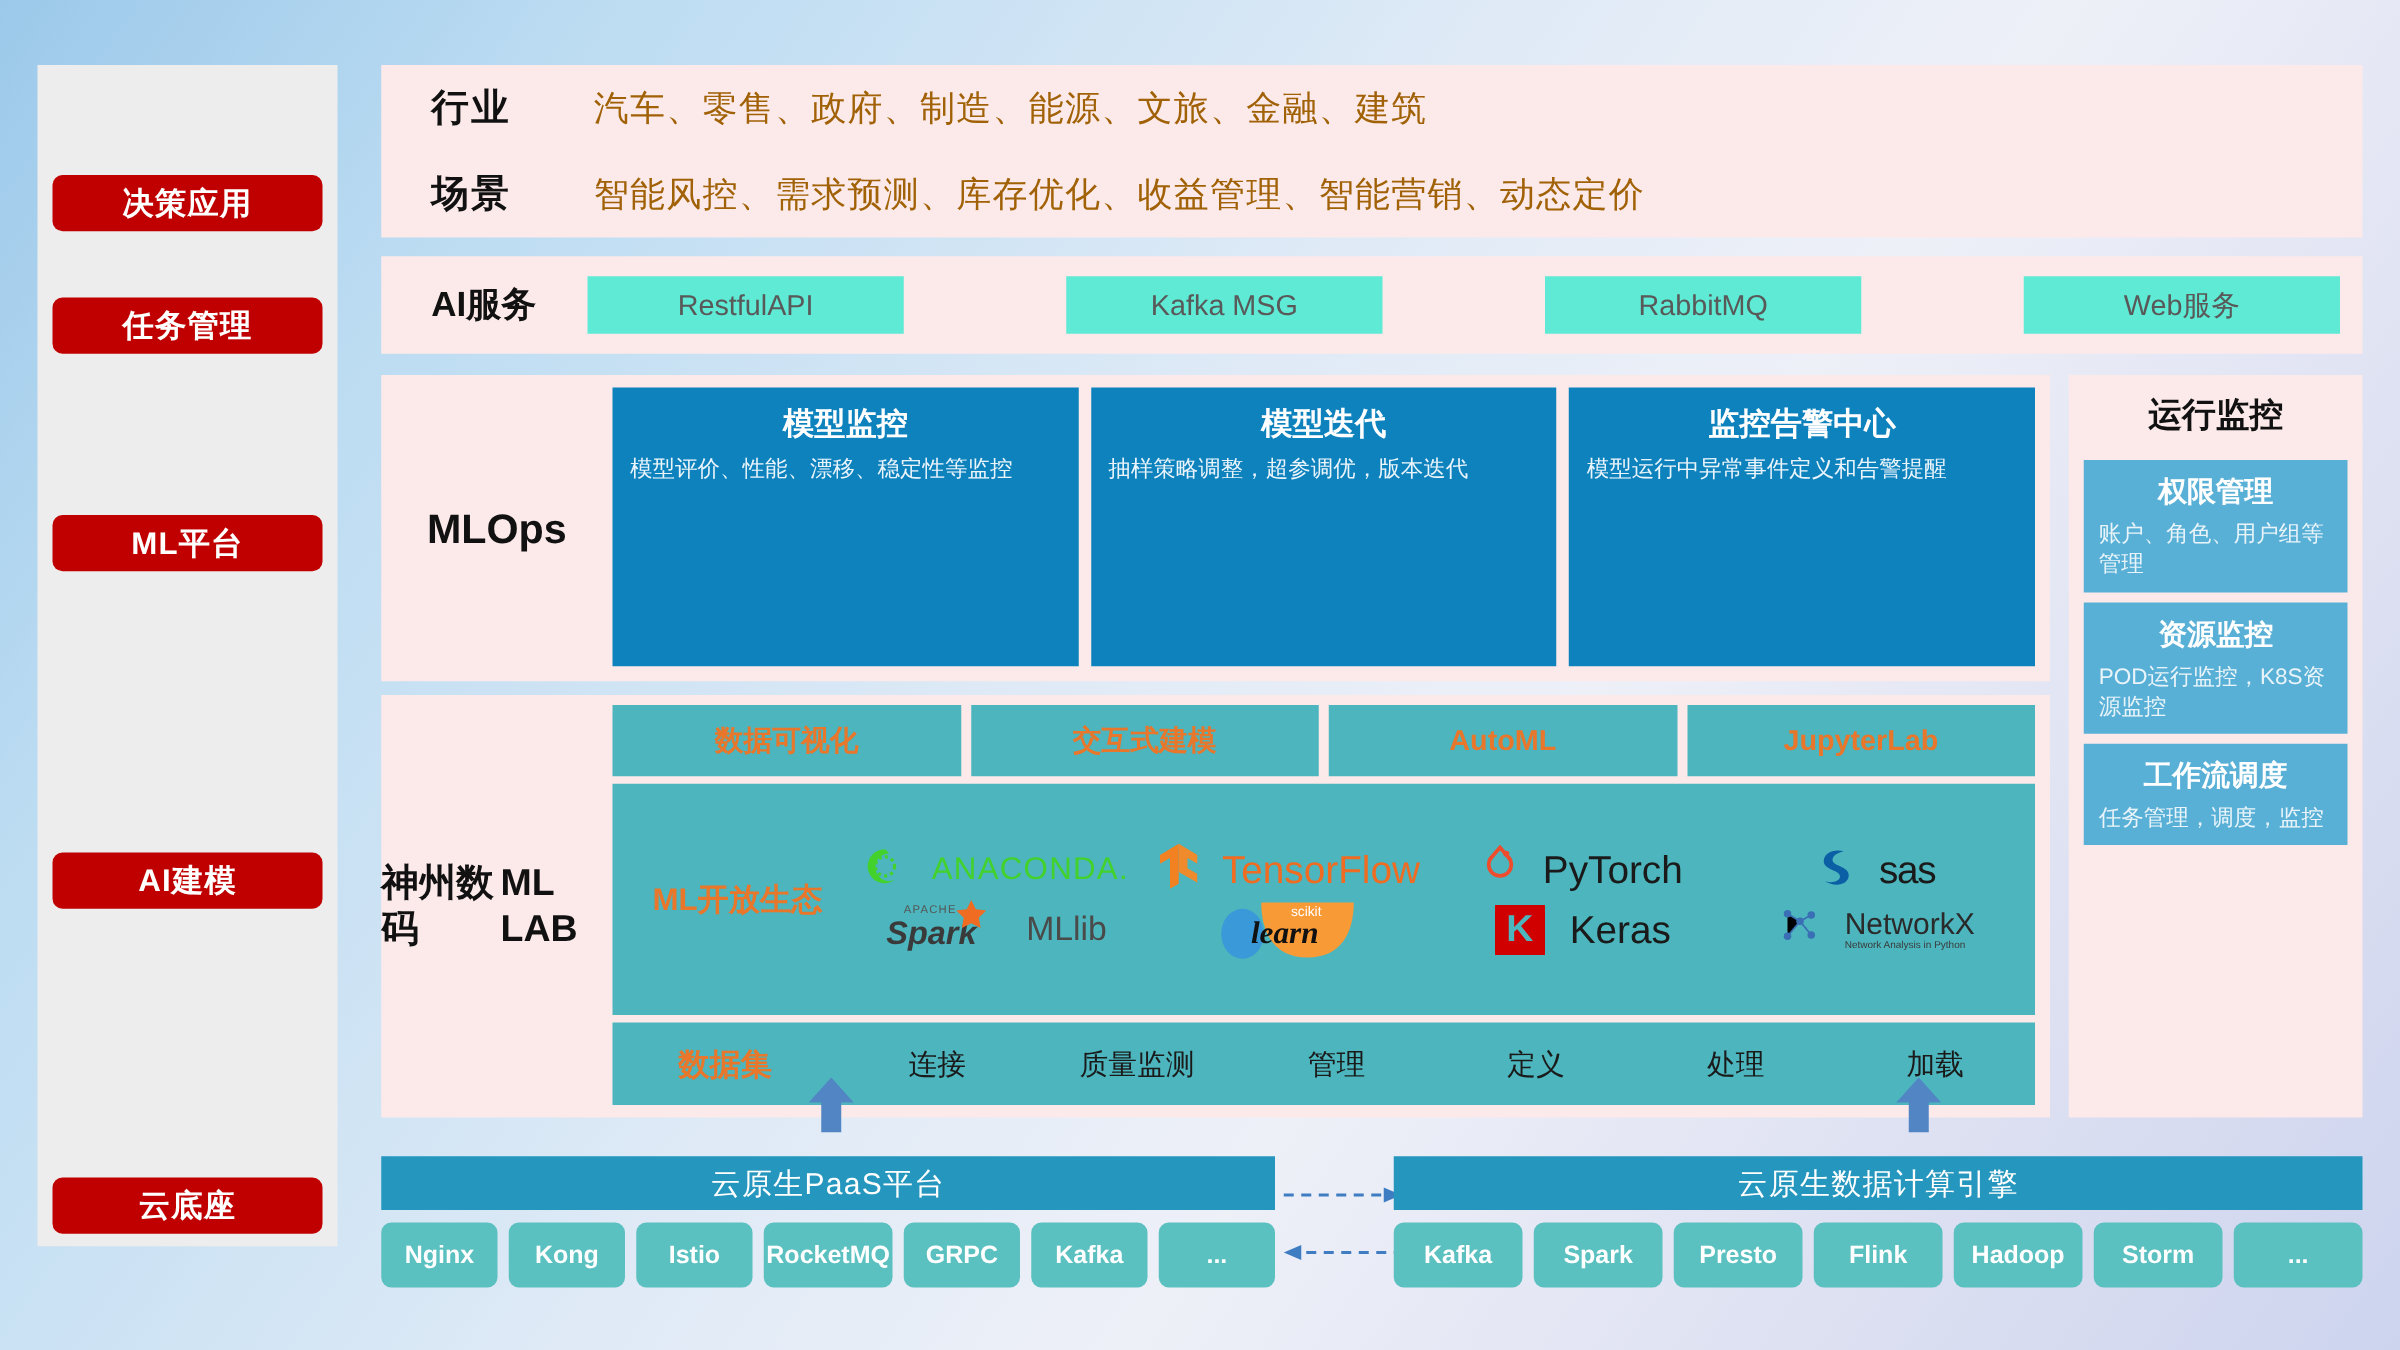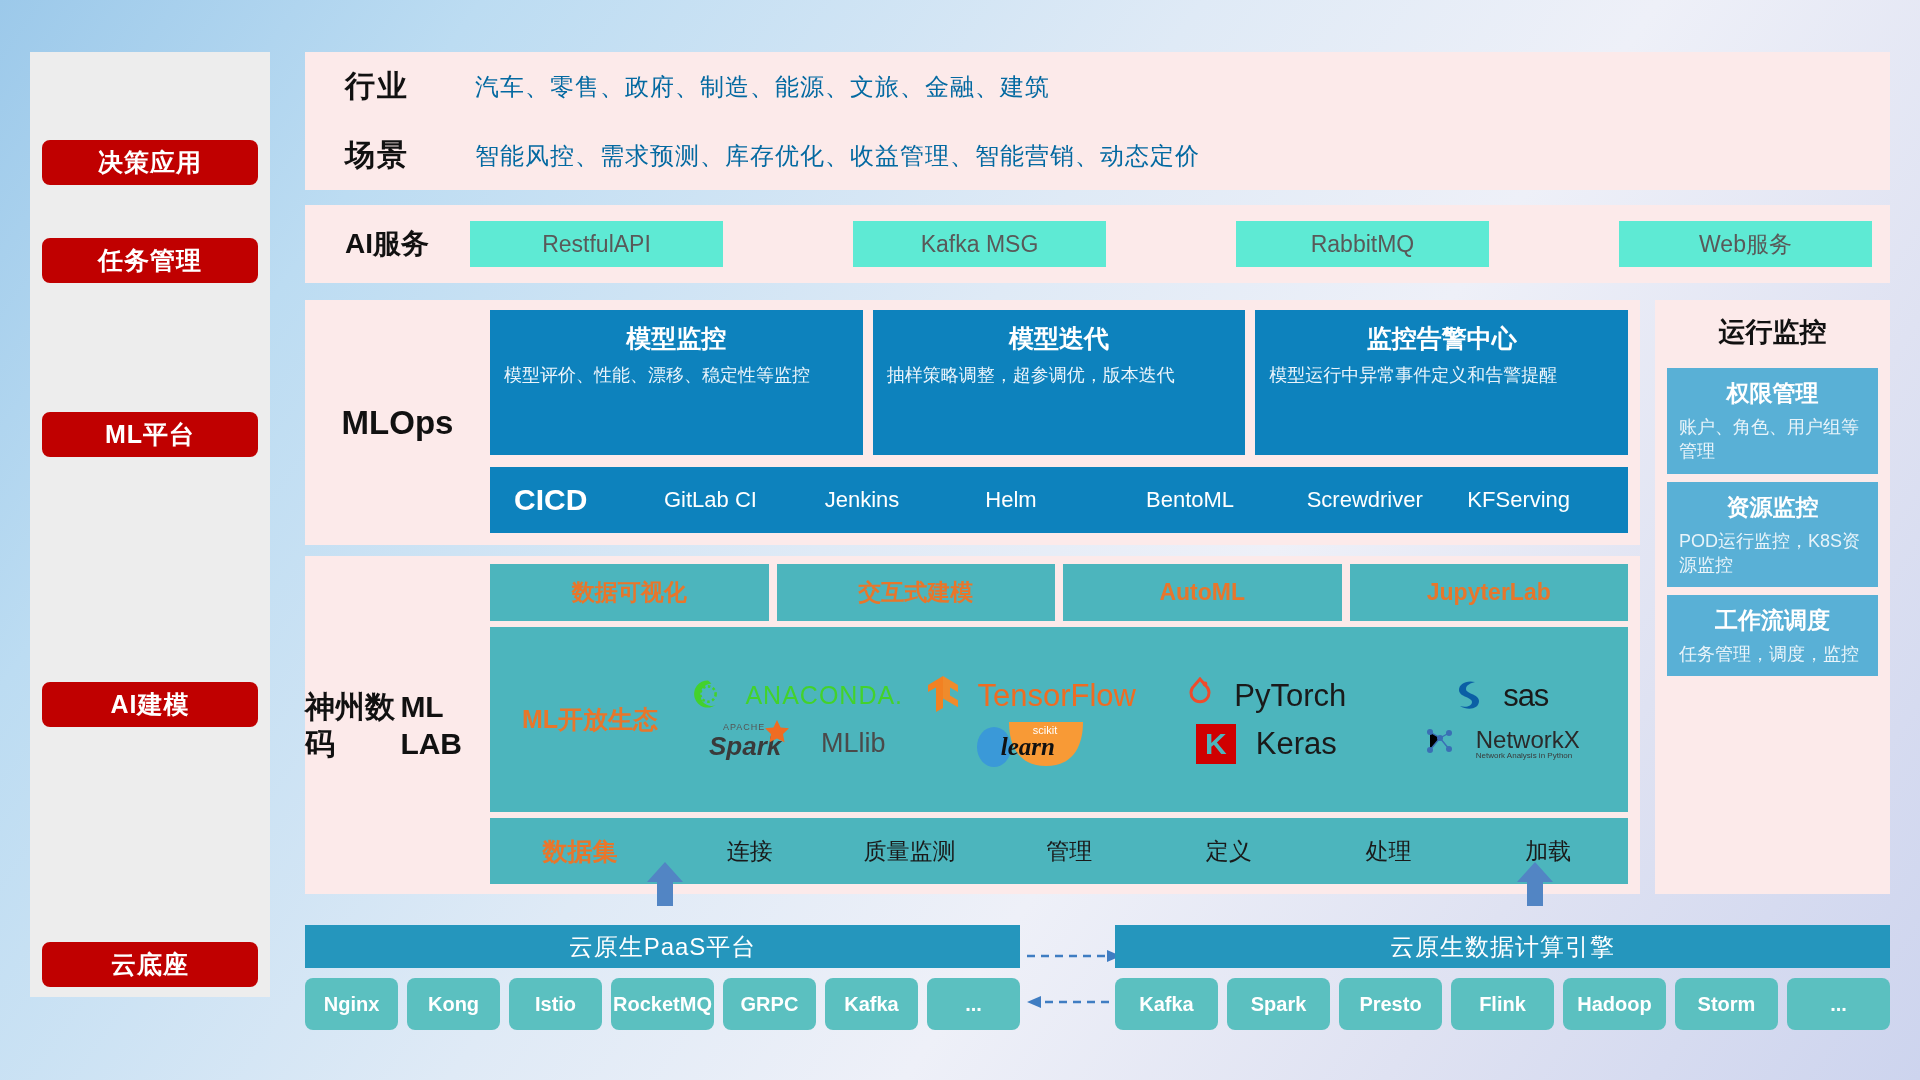--- a/index.html
+++ b/index.html
@@ -25,39 +25,39 @@
 
   
   .band {
     position:absolute; left:305px; background:#fceaea;
   }
 
   
   #band-top { top:52px; width:1585px; height:138px; }
   .kv-row { display:flex; align-items:center; height:50%; padding-left:40px; }
   .kv-key { width:130px; font-size:30px; font-weight:bold; color:#111; letter-spacing:2px;}
-  .kv-val { font-size:24px; color:#0369a1; letter-spacing:1px;}
+  .kv-val { font-size:28px; color:#a16207; letter-spacing:1px;}
 
   
   #band-ai { top:205px; width:1585px; height:78px; display:flex; align-items:center; }
   #band-ai .lbl { width:125px; margin-left:40px; font-size:28px; font-weight:bold; color:#111; }
   .svc-wrap { flex:1; display:flex; gap:0; justify-content:space-between; padding-right:18px; }
   .svc {
     width:253px; height:46px; background:#5eead4; color:#595959;
     font-size:23px; display:flex; align-items:center; justify-content:center;
   }
 
   
   #band-mlops { top:300px; width:1335px; height:245px; }
   .mlops-inner { display:flex; height:100%; }
   .mlops-label {
     width:185px; display:flex; align-items:center; justify-content:center;
     font-size:33px; font-weight:bold; color:#111;
   }
-  .mlops-right { flex:1; padding:10px 12px 12px 0; display:flex; flex-direction:column; gap:12px;}
+  .mlops-right { flex:1; padding:10px 12px 12px 0; display:flex; flex-direction:row; gap:12px;}
   .mlops-top { display:flex; gap:10px; flex:1; }
   .mlops-card {
     flex:1; background:#0d82bd; color:#fff; padding:12px 14px;
     display:flex; flex-direction:column;
   }
   .mlops-card .t { font-size:25px; font-weight:bold; text-align:center; margin-bottom:8px; }
   .mlops-card .d { font-size:18px; line-height:1.35; color:#eaf4fb; }
   .cicd {
     background:#0d82bd; color:#fff; height:66px; display:flex; align-items:center;
     padding-left:24px; overflow:hidden;
@@ -179,31 +179,20 @@
             <div class="t">模型监控</div>
             <div class="d">模型评价、性能、漂移、稳定性等监控</div>
           </div>
           <div class="mlops-card">
             <div class="t">模型迭代</div>
             <div class="d">抽样策略调整，超参调优，版本迭代</div>
           </div>
           <div class="mlops-card">
             <div class="t">监控告警中心</div>
             <div class="d">模型运行中异常事件定义和告警提醒</div>
-          </div>
-        </div>
-        <div class="cicd">
-          <div class="head">CICD</div>
-          <div class="items">
-            <span>GitLab CI</span>
-            <span>Jenkins</span>
-            <span>Helm</span>
-            <span>BentoML</span>
-            <span>Screwdriver</span>
-            <span>KFServing</span>
           </div>
         </div>
       </div>
     </div>
   </div>
 
   <div class="band" id="band-lab">
     <div class="lab-inner">
       <div class="lab-label">
         <span>神州数码</span>

